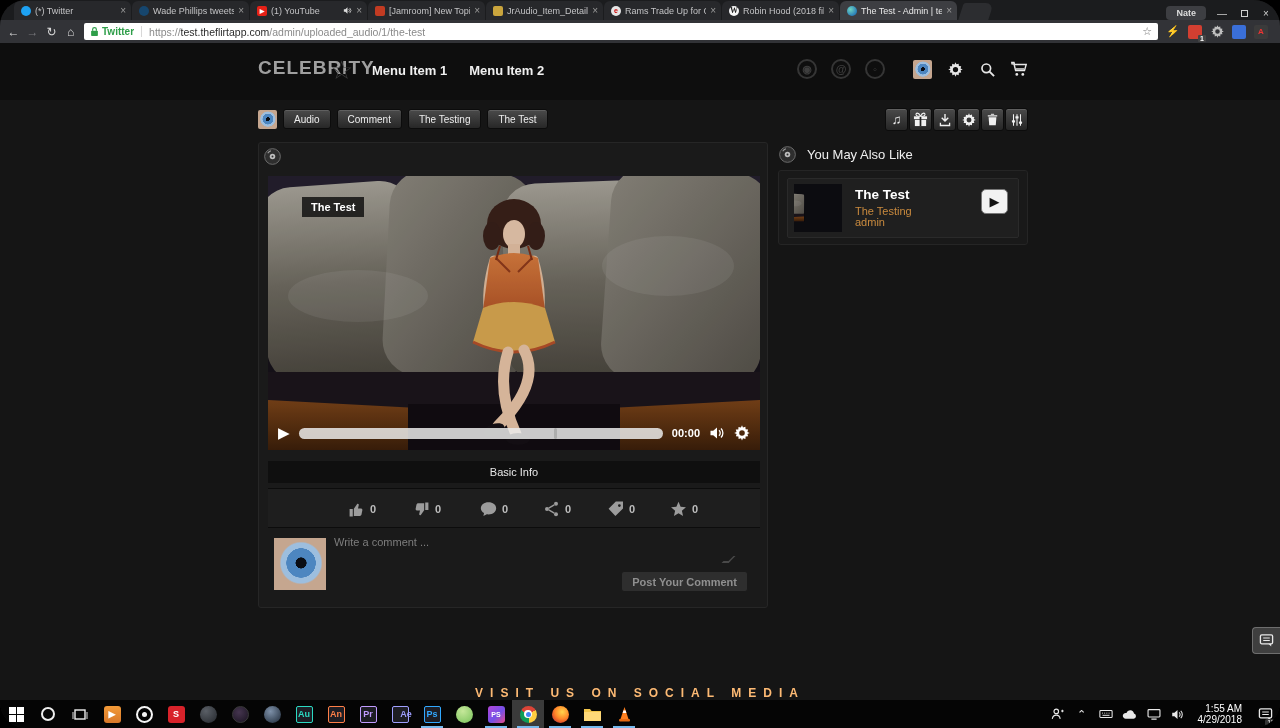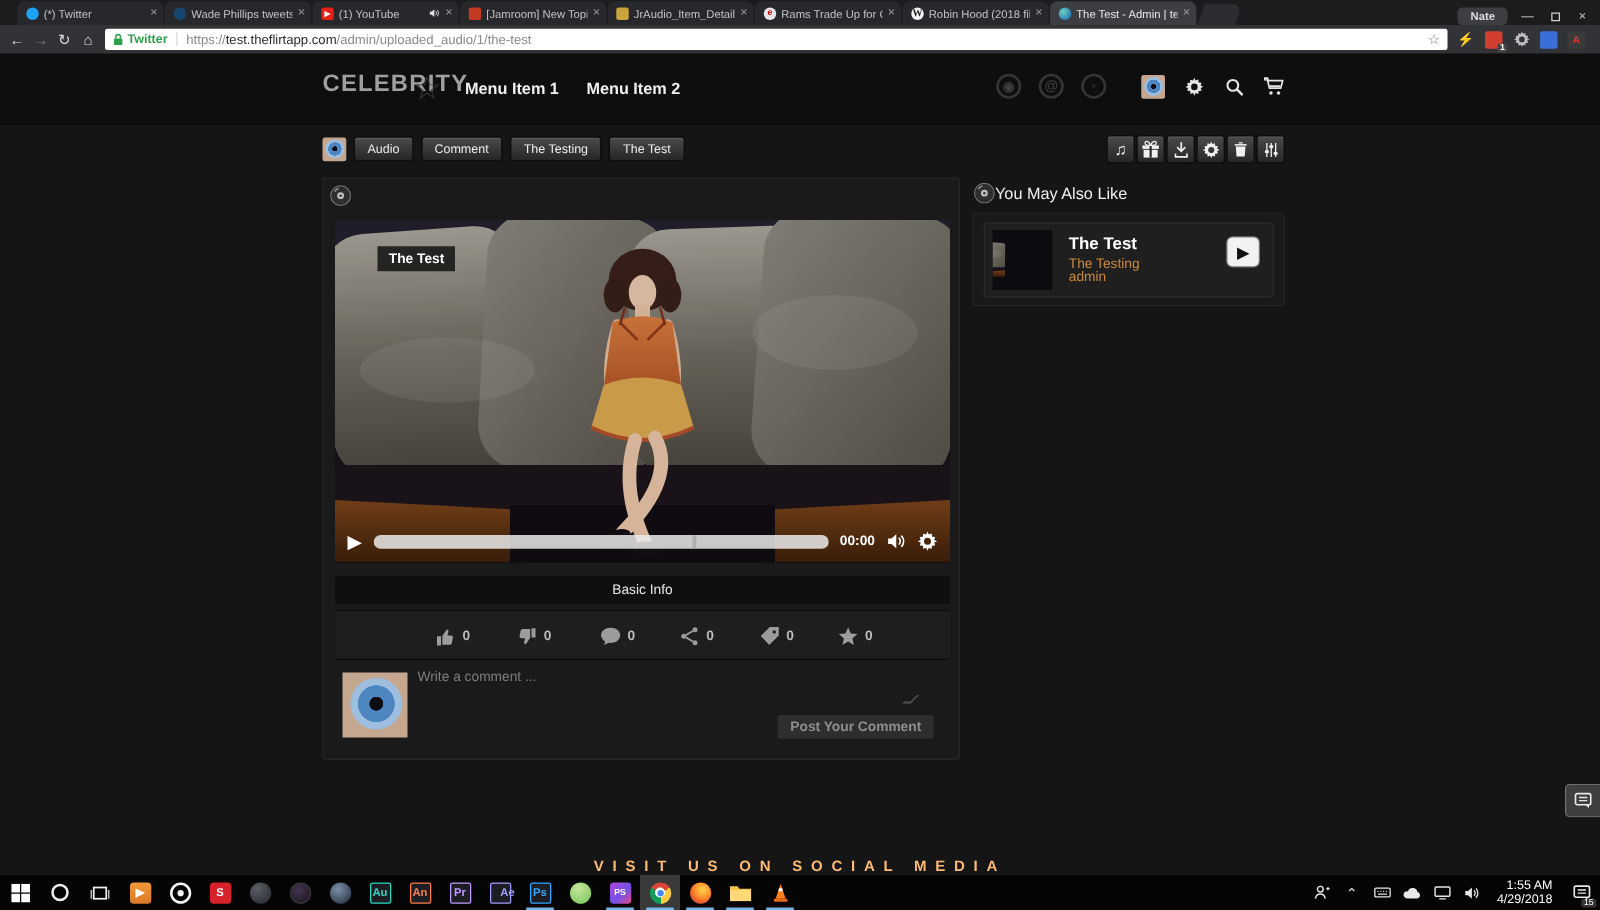--- a/index.html
+++ b/index.html
@@ -1,18 +1,18 @@
 <!DOCTYPE html>
 <html><head>
 <meta charset="utf-8">
 <style>
   * { margin:0; padding:0; box-sizing:border-box; }
   html,body { background:#000; }
   body { font-family:"Liberation Sans", sans-serif; }
-  .screen { position:relative; width:1280px; height:728px; overflow:hidden; background:#151515; }
+  .screen { position:relative; width:1280px; height:728px; overflow:hidden; background:#151515;border-radius:26px; }
 
   
   .tabstrip { position:absolute; top:0; left:0; width:1280px; height:20px; background:#1b1c1e; display:flex; align-items:flex-end; }
   .tab { position:relative; display:flex; align-items:center; gap:4px; width:117px; height:19px; padding:0 5px 0 7px; background:#27282b; border-radius:6px 6px 0 0; margin-right:1px; overflow:hidden; }
   .tab.first { margin-left:14px; }
   .tab.active { background:#3d3e42; }
   .tab-title { flex:1; font-size:9px; color:#c3c3c5; white-space:nowrap; overflow:hidden; }
   .tab.active .tab-title { color:#e8e8e8; }
   .tab-close { font-size:10px; color:#9a9a9a; line-height:1; }
   .fav { width:10px; height:10px; border-radius:50%; flex:none; display:inline-flex; align-items:center; justify-content:center; font-size:7px; font-weight:bold; }
@@ -87,21 +87,21 @@
   .stat { position:absolute; top:0; height:40px; display:flex; align-items:center; gap:5px; color:#9c9c9c; }
   .stat .cnt { font-size:11px; font-weight:bold; color:#bdbdbd; }
   .commentrow { position:absolute; left:9px; top:393px; width:492px; height:66px; }
   .cm-avatar { position:absolute; left:6px; top:2px; width:52px; height:52px; }
   .cm-box { position:absolute; left:66px; top:0; width:408px; height:44px; background:transparent; border:none; resize:none; color:#8e8e8e; font-size:11px; font-family:"Liberation Sans",sans-serif; }
   .cm-box::placeholder { color:#7d7d7d; }
   .resize-mark { position:absolute; right:28px; top:20px; width:7px; height:7px; border-right:2px solid #555; border-bottom:2px solid #555; transform:skew(-45deg) rotate(0deg); opacity:.8; }
   .postbtn { position:absolute; right:12px; top:35px; height:21px; padding:0 10px; background:#2e2e2e; border:1px solid #1a1a1a; border-radius:3px; color:#8f8f8f; font-size:11px; font-weight:bold; display:flex; align-items:center; }
 
   
-  .alsohead { position:absolute; left:779px; top:103px; display:flex; align-items:center; }
+  .alsohead { position:absolute; left:779px; top:103px; display:flex; align-items:center; gap:11px; }
   .alsohead .t { color:#efefef; font-size:13px; }
   .alsopanel { position:absolute; left:778px; top:127px; width:250px; height:75px; background:#191919; border:1px solid #252525; border-radius:3px; }
   .alsocard { position:absolute; left:8px; top:7px; width:232px; height:60px; background:#1f1f1f; border:1px solid #2a2a2a; border-radius:2px; }
   .alsothumb { position:absolute; left:6px; top:5px; width:48px; height:48px; background:#0c0c10; overflow:hidden; }
   .alsotitle { position:absolute; left:67px; top:8px; color:#fff; font-size:13.5px; font-weight:bold; }
   .alsoalbum { position:absolute; left:67px; top:26px; font-size:11px; }
   .alsoauthor { position:absolute; left:67px; top:37px; font-size:11px; }
   .alsoplay { position:absolute; right:10px; top:10px; width:27px; height:25px; background:#f2f2f2; border-radius:5px; border:1px solid #777; display:flex; align-items:center; justify-content:center; color:#111; font-size:13px; }
 
   .sitefooter { position:absolute; left:0; top:643px; width:1280px; text-align:center; color:#fdba74; font-size:12px; font-weight:bold; letter-spacing:7px; }

